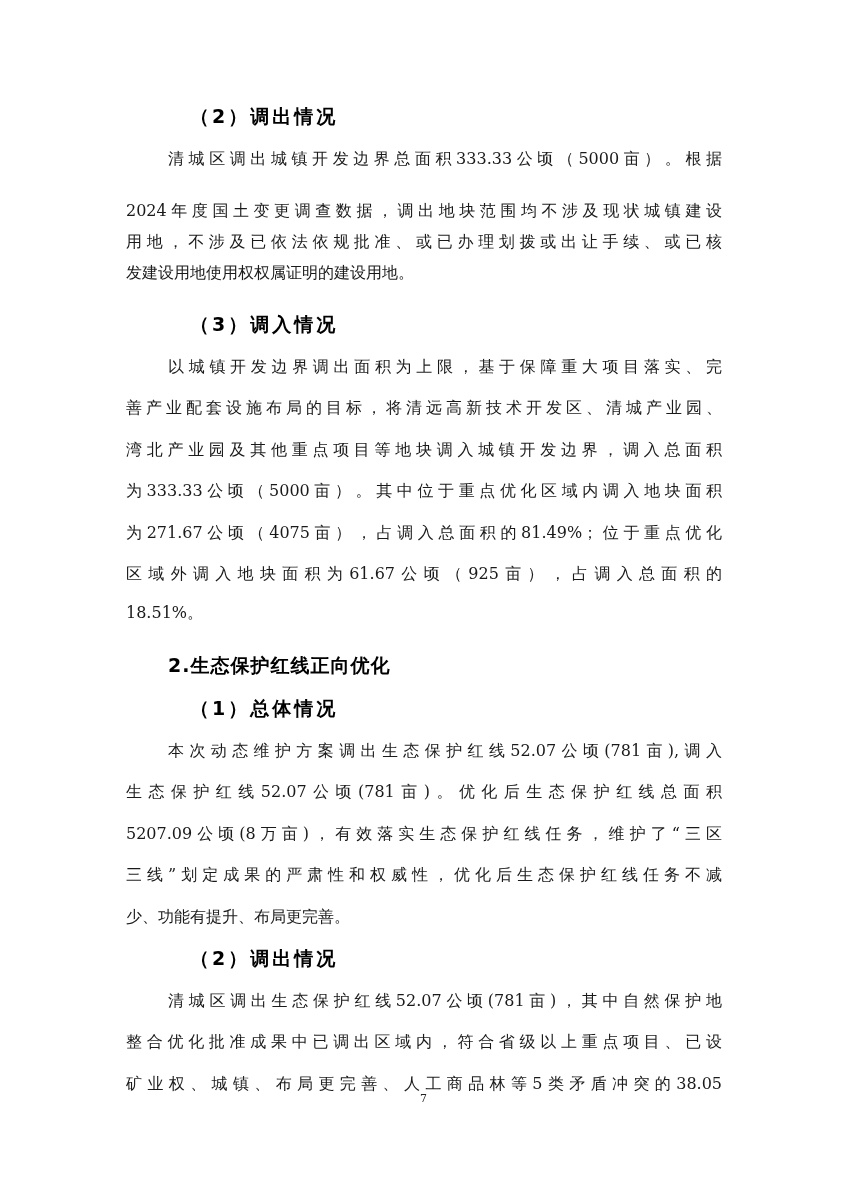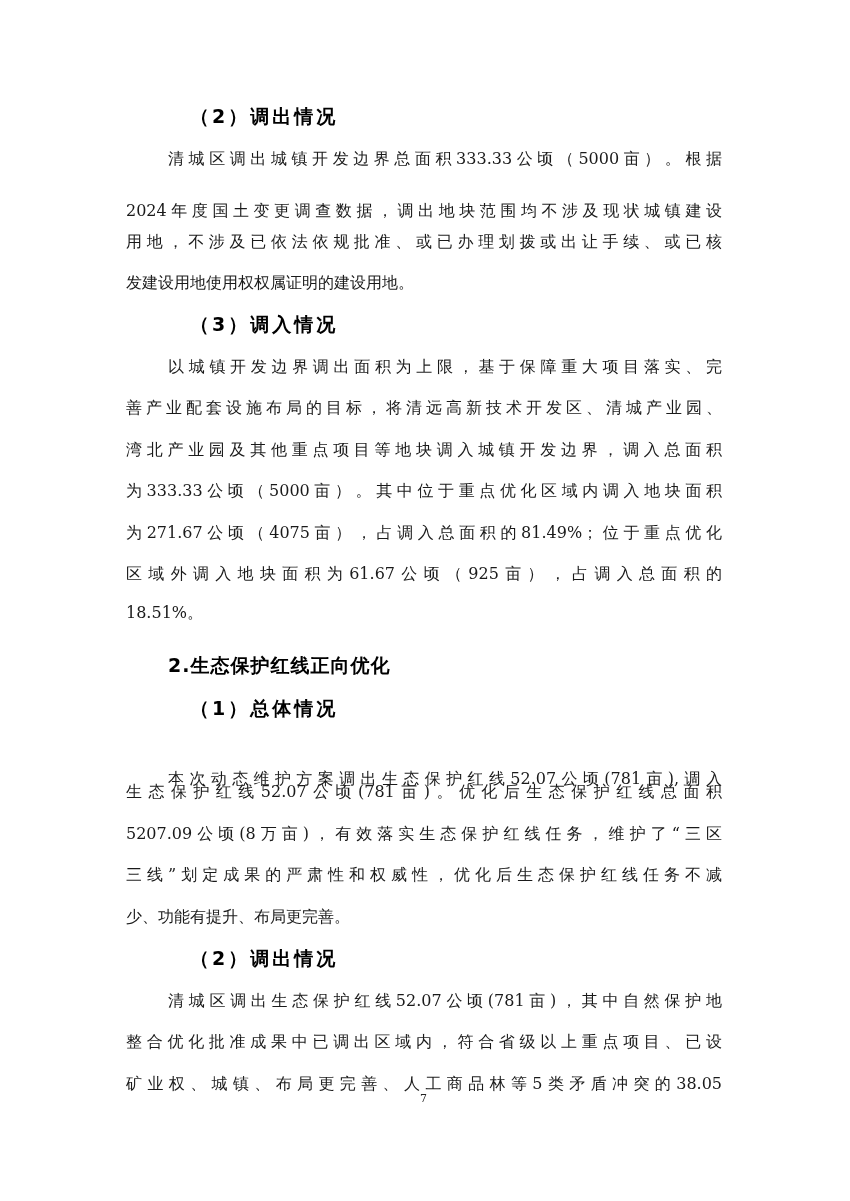--- a/index.html
+++ b/index.html
@@ -17,37 +17,37 @@
 </head>
 <body>
 
 <div class="page">
 
   <div class="h" style="left:190px; top:104px;">（2）调出情况</div>
 
   <div class="line indent" style="top:146px;">清城区调出城镇开发边界总面积333.33公顷（5000亩）。根据</div>
   <div class="line" style="top:191px;margin-top:7px;">2024年度国土变更调查数据，调出地块范围均不涉及现状城镇建设</div>
   <div class="line" style="top:229px;">用地，不涉及已依法依规批准、或已办理划拨或出让手续、或已核</div>
-  <div class="line last" style="top:270px;">发建设用地使用权权属证明的建设用地。</div>
+  <div class="line last" style="top:260px;">发建设用地使用权权属证明的建设用地。</div>
 
   <div class="h" style="left:190px; top:312px;">（3）调入情况</div>
 
   <div class="line indent" style="top:354px;">以城镇开发边界调出面积为上限，基于保障重大项目落实、完</div>
   <div class="line" style="top:395px;">善产业配套设施布局的目标，将清远高新技术开发区、清城产业园、</div>
   <div class="line" style="top:437px;">湾北产业园及其他重点项目等地块调入城镇开发边界，调入总面积</div>
   <div class="line" style="top:478px;">为333.33公顷（5000亩）。其中位于重点优化区域内调入地块面积</div>
   <div class="line" style="top:520px;">为271.67公顷（4075亩），占调入总面积的81.49%；位于重点优化</div>
   <div class="line" style="top:561px;">区域外调入地块面积为61.67公顷（925亩），占调入总面积的</div>
   <div class="line last" style="top:600px;">18.51%。</div>
 
   <div class="h" style="left:168px; top:653px; letter-spacing:1px;">2.生态保护红线正向优化</div>
 
   <div class="h" style="left:190px; top:696px;text-align:right;">（1）总体情况</div>
 
-  <div class="line indent" style="top:738px;margin-top:28px;">本次动态维护方案调出生态保护红线52.07公顷(781亩),调入</div>
+  <div class="line indent" style="top:738px;">本次动态维护方案调出生态保护红线52.07公顷(781亩),调入</div>
   <div class="line" style="top:779px;">生态保护红线52.07公顷(781亩)。优化后生态保护红线总面积</div>
   <div class="line" style="top:821px;">5207.09公顷(8万亩)，有效落实生态保护红线任务，维护了“三区</div>
   <div class="line last" style="top:904px;">少、功能有提升、布局更完善。</div>
   <div class="line" style="top:862px;">三线”划定成果的严肃性和权威性，优化后生态保护红线任务不减</div>
 
   <div class="h" style="left:190px; top:946px;">（2）调出情况</div>
 
   <div class="line indent" style="top:988px;">清城区调出生态保护红线52.07公顷(781亩)，其中自然保护地</div>
   <div class="line" style="top:1029px;">整合优化批准成果中已调出区域内，符合省级以上重点项目、已设</div>
   <div class="line" style="top:1071px;">矿业权、城镇、布局更完善、人工商品林等5类矛盾冲突的38.05</div>

